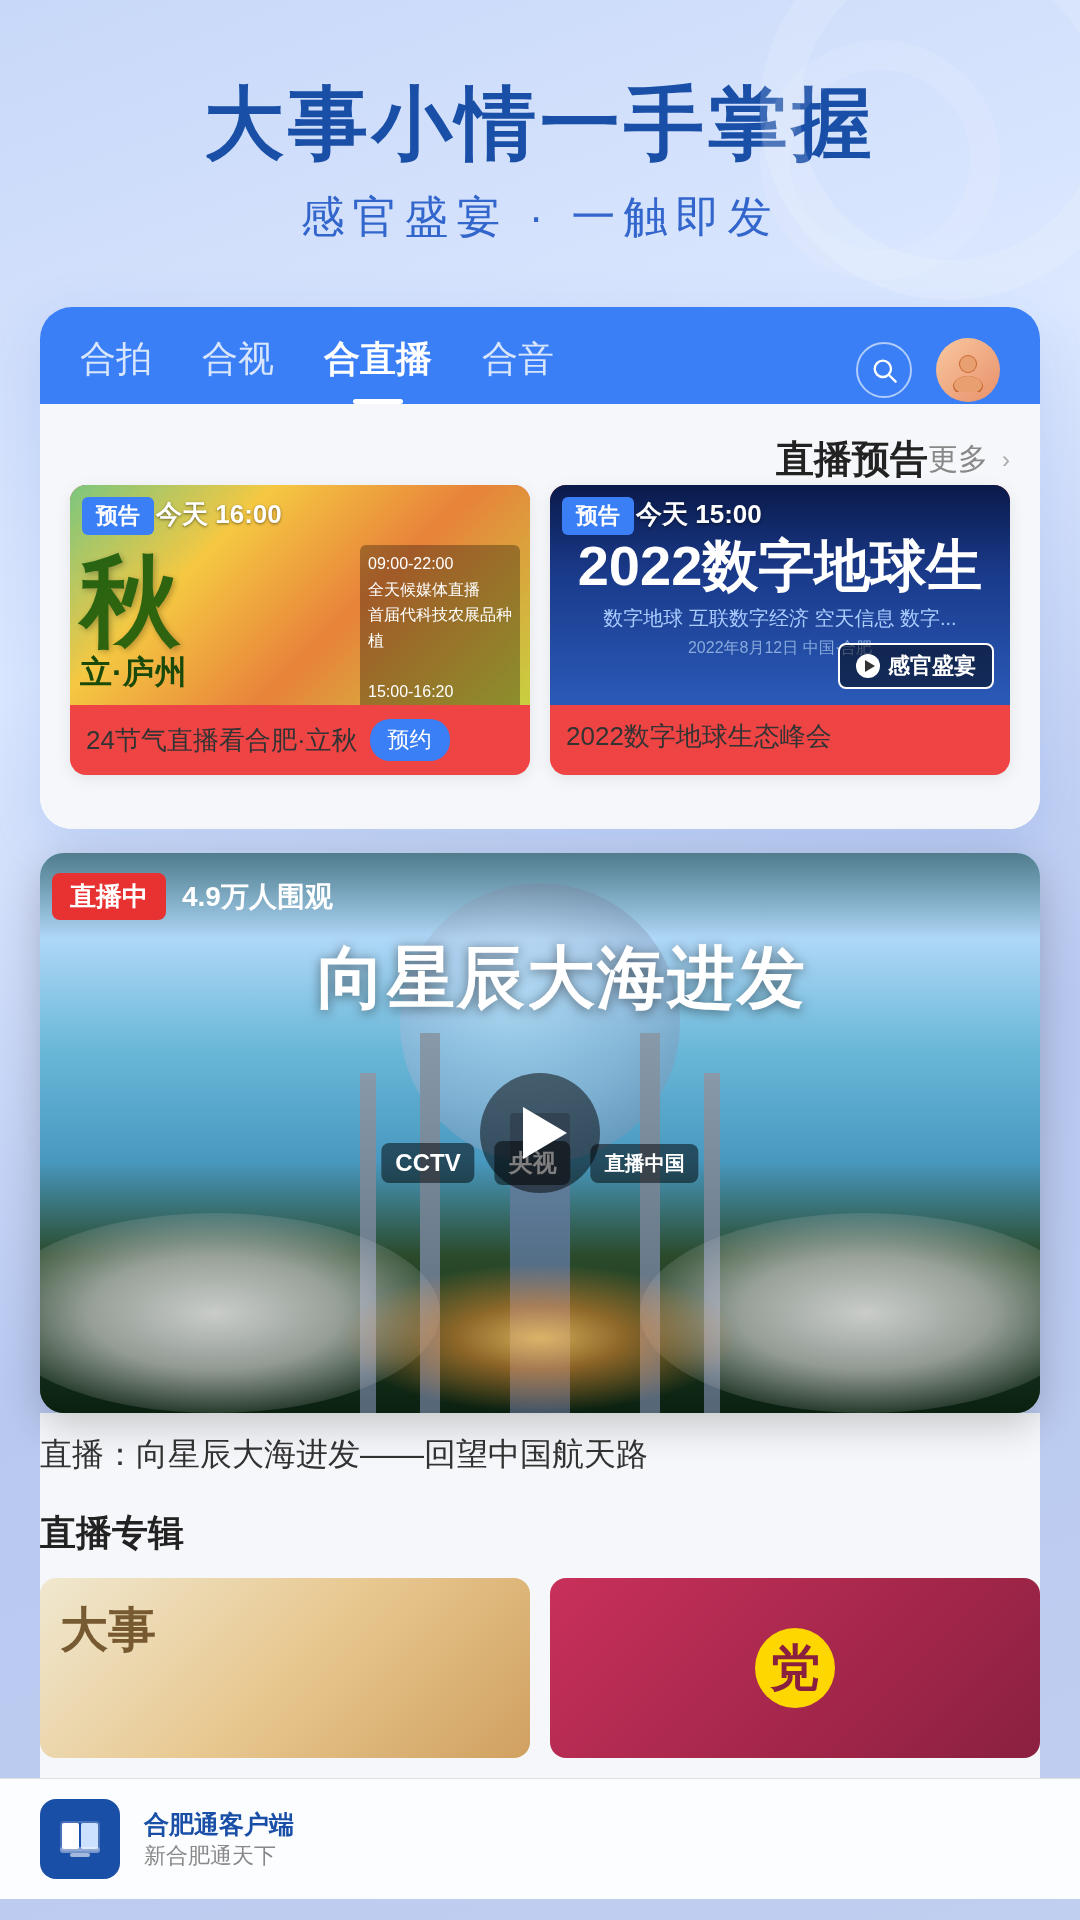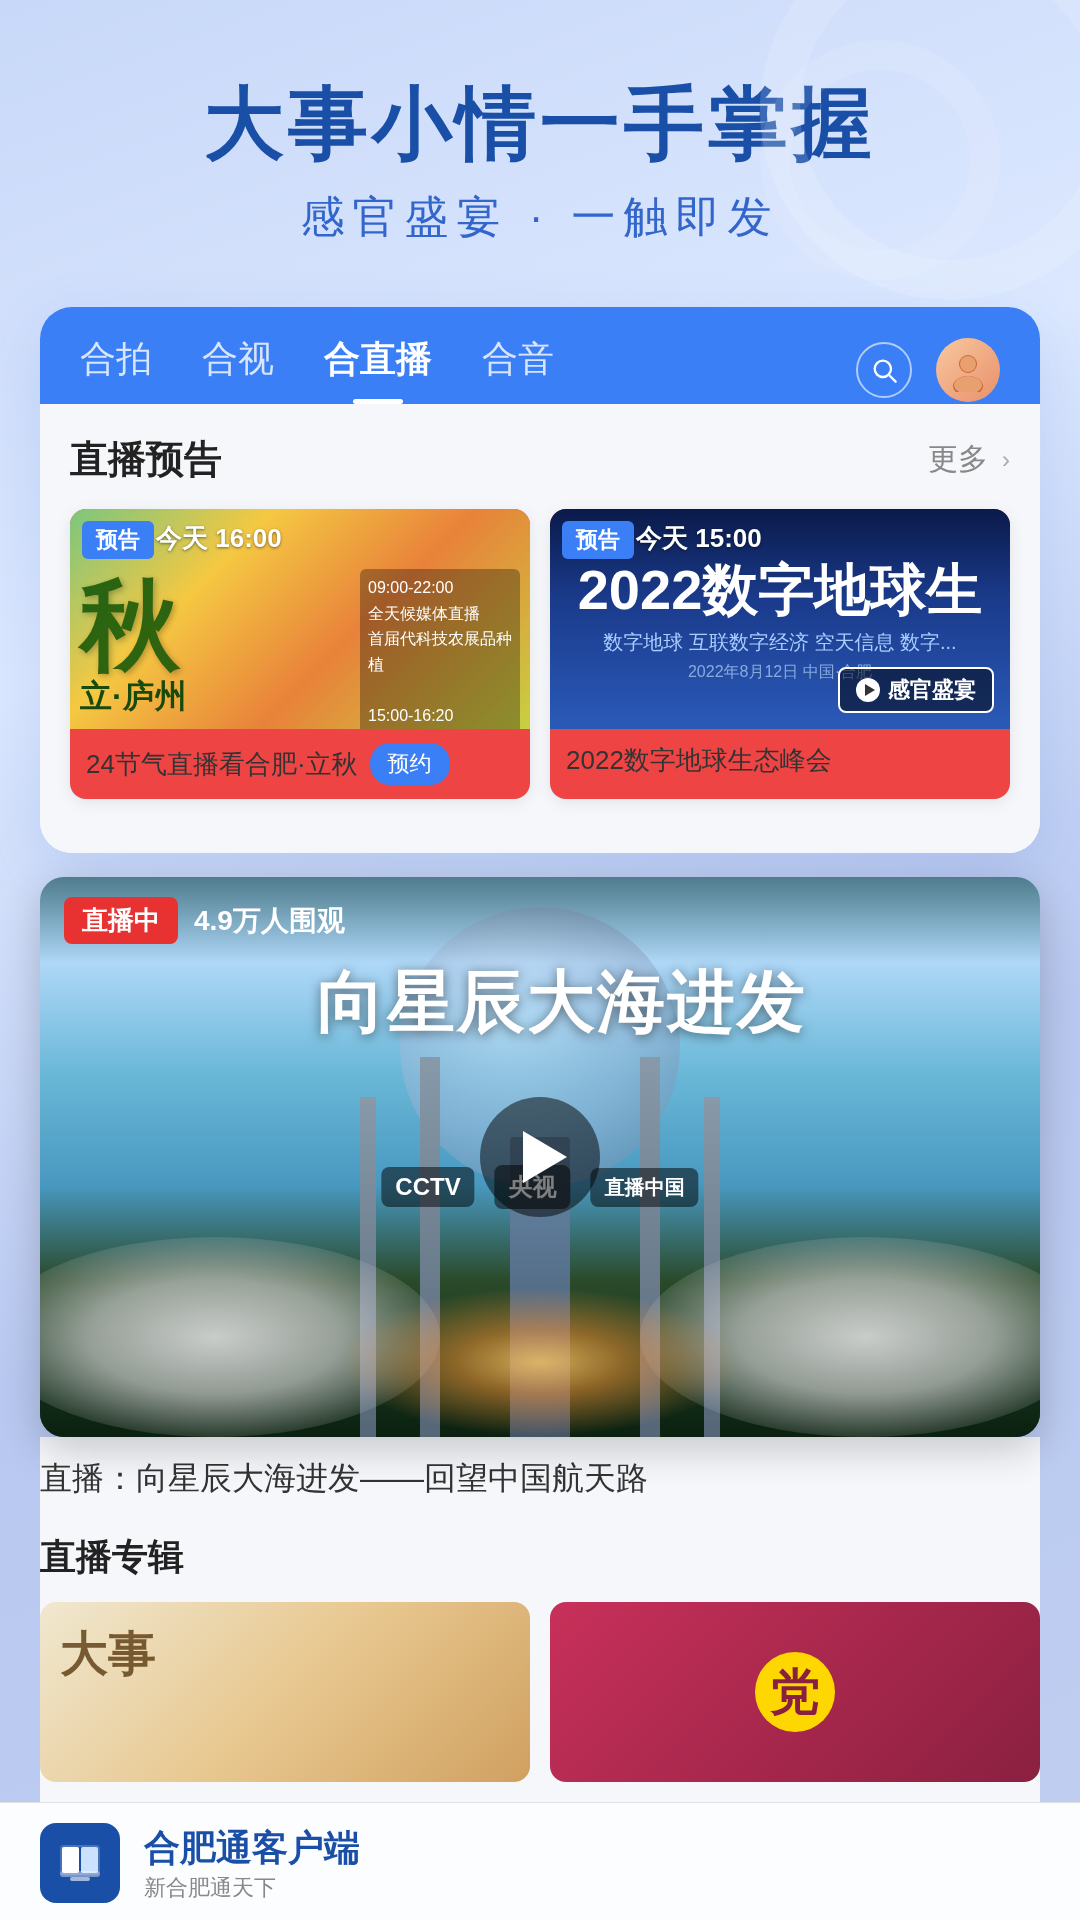--- a/index.html
+++ b/index.html
@@ -126,22 +126,21 @@
     
     .content-area {
       background: #f5f7fa;
       padding: 30px;
     }
 
     
     .section-header {
       display: flex;
       align-items: center;
-      justify-content: space-between;
-      margin-bottom: 24px;
+      justify-content: flex-end;
     }
     .section-title {
       font-size: 38px;
       font-weight: 700;
       color: #222;
     }
     .more-link {
       font-size: 30px;
       color: #888;
       display: flex;
@@ -250,21 +249,21 @@
       margin: 0 40px;
       border-radius: 24px;
       overflow: hidden;
       box-shadow: 0 12px 40px rgba(0,0,0,0.2);
       position: relative;
       margin-top: -10px;
     }
     .live-header {
       position: absolute;
       top: 0; left: 0; right: 0;
-      padding: 20px 24px;
+      padding: 20px 12px;
       display: flex;
       align-items: center;
       gap: 16px;
       z-index: 10;
       background: linear-gradient(180deg, rgba(0,0,0,0.4) 0%, transparent 100%);
     }
     .live-badge-red {
       background: #e83232;
       color: #fff;
       font-size: 26px;
@@ -363,21 +362,21 @@
       border-top: 1px solid #e0e0e0;
     }
     .app-logo {
       width: 80px; height: 80px;
       background: #1a4fa8;
       border-radius: 16px;
       display: flex; align-items: center; justify-content: center;
       flex-shrink: 0;
     }
     .app-name {
-      font-size: 36px;
+      font-size: 25px;
       font-weight: 700;
       color: #1a4fa8;
     }
     .app-tagline {
       font-size: 22px;
       color: #888;
     }
 
     
     .smoke-left, .smoke-right {

